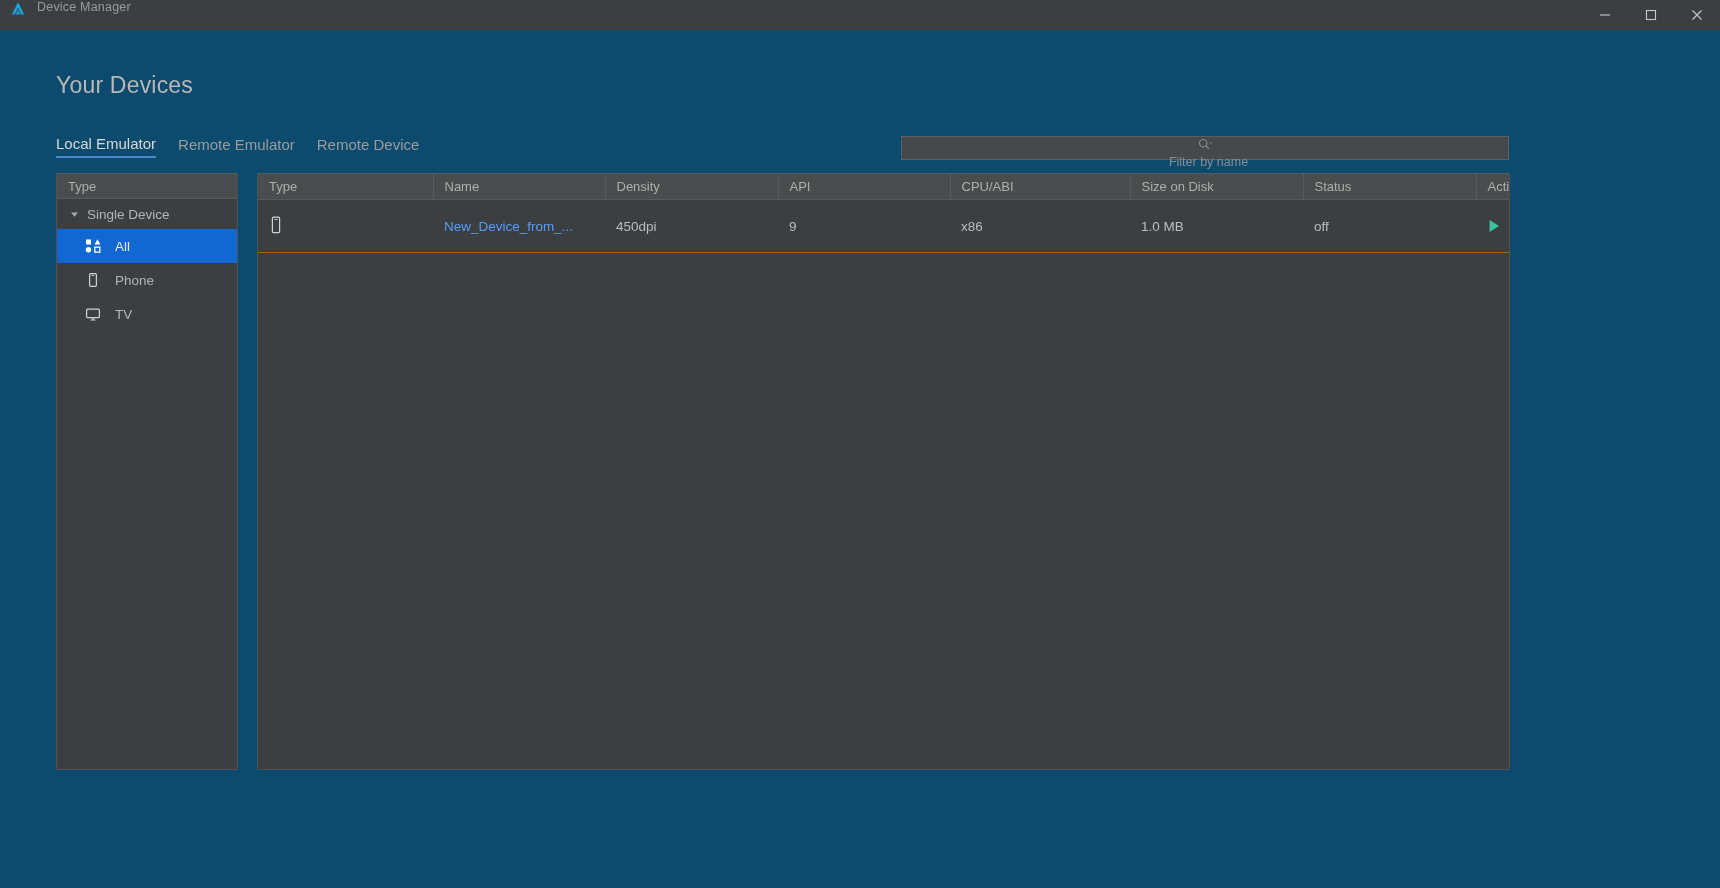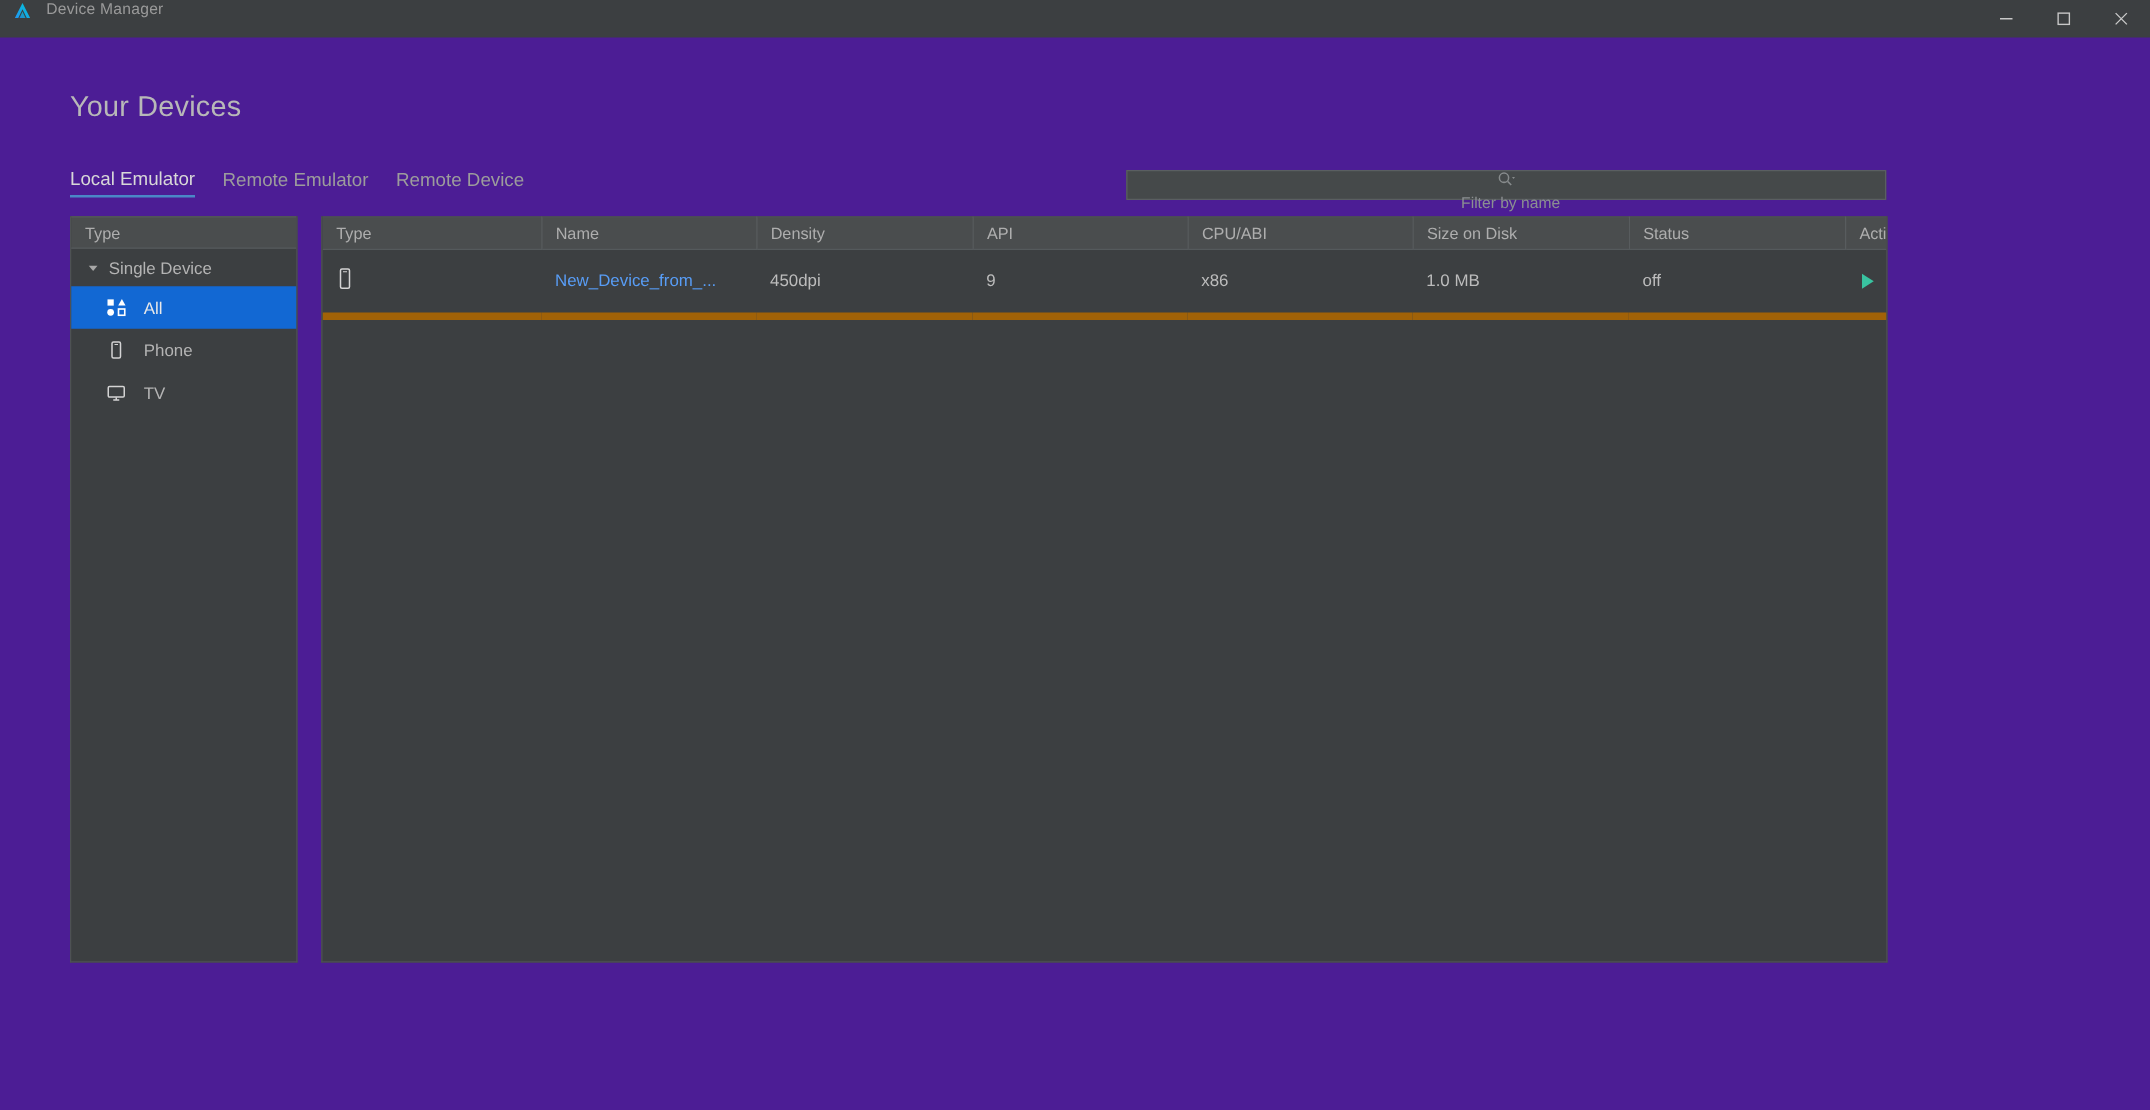--- a/index.html
+++ b/index.html
@@ -40,21 +40,21 @@
   .win-btn {
     width: 46px; height: 30px;
     display: flex; align-items: center; justify-content: center;
     color: #c8c8c8;
   }
   .win-btn svg { display: block; }
 
   
   .page {
     height: 858px;
-    background: #4c1d95;
+    background: #0c4a6e;
     position: relative;
     padding: 0 0 0 0;
   }
 
   .page-title {
     position: absolute;
     left: 56px; top: 42px;
     font-size: 23px;
     color: #b8b8b8;
     font-weight: normal;
@@ -162,21 +162,21 @@
     border-right: 1px solid #585c5e;
     text-align: left;
     font-weight: normal;
     font-size: 13px;
     color: #aeaeae;
     padding-left: 11px;
   }
   .tbl thead th:last-child { border-right: none; }
   .tbl tbody td {
     height: 53px;
-    border-bottom: 6px solid #a16207;
+    border-bottom: 1px solid #a16207;
     font-size: 13.5px;
     color: #bcbcbc;
     padding-left: 11px;
     vertical-align: middle;
   }
   .tbl tbody td.cell-name a { color: #589df6; text-decoration: none; }
   .actions-cell { padding-left: 0 !important; }
   .actions-inner {
     display: flex; align-items: center; gap: 14px;
     padding-left: 8px;

